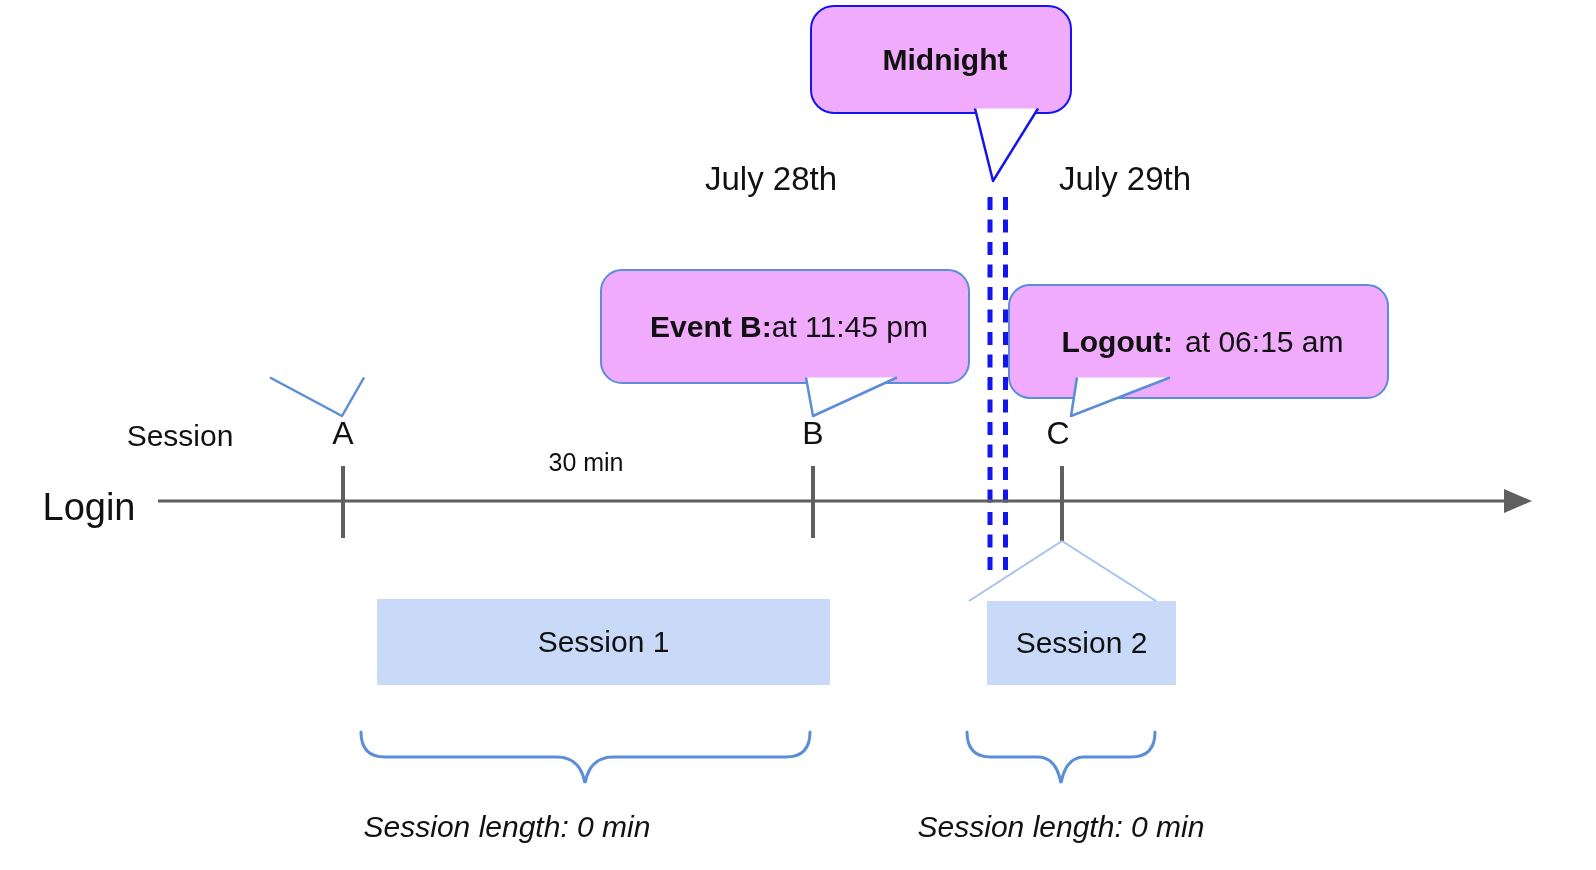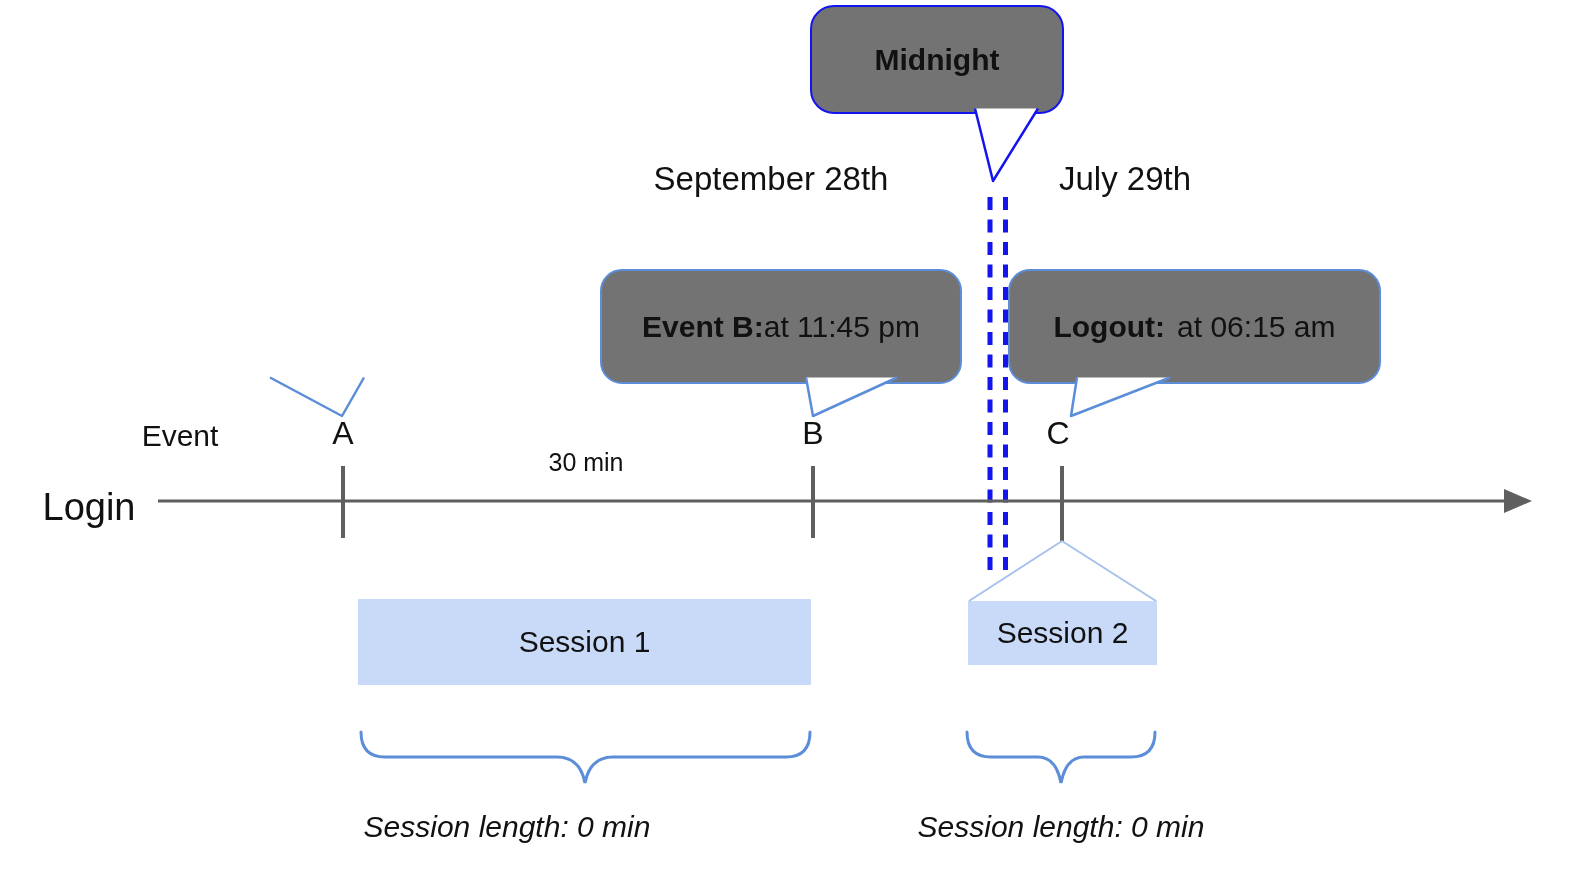--- a/index.html
+++ b/index.html
@@ -9,85 +9,87 @@
     background:#ffffff;
     font-family:"Liberation Sans", sans-serif;
     color:#111;
     overflow:hidden;
   }
   .abs{position:absolute;}
   .center{transform:translate(-50%,-50%);white-space:nowrap;}
   
   .bubble{
     position:absolute;
-    background:#737373;
+    background:#f0abfc;
     border:2.5px solid #5b8dd9;
     border-radius:22px;
     display:flex;align-items:center;justify-content:center;
     font-size:30px;
     white-space:nowrap;
     z-index:2;
+    padding-left:8px;
   }
   .bubble b{font-weight:bold;}
   .bubble.dark{
     border:2.5px solid #1414ee;
     border-radius:24px;
     font-weight:bold;
   }
   
   #lines{position:absolute;left:0;top:0;z-index:3;pointer-events:none;}
   
   .session{
     position:absolute;
     background:#c9daf8;
     display:flex;align-items:center;justify-content:center;
     font-size:30px;
     z-index:1;
+    margin-left:19px;
   }
   .lbl{position:absolute;white-space:nowrap;z-index:2;}
   .date-lbl{font-size:33px;}
   .evt-letter{font-size:32px;}
   .axis-lbl{font-size:30px;}
   .user-lbl{font-size:38px;}
   .small-lbl{font-size:25px;}
   .len-lbl{font-size:30px;font-style:italic;}
 </style>
 </head>
 <body>
 
 <div id="stage">
 
   <div class="bubble dark" style="left:810px;top:5px;width:250px;height:105px;">
     <span>Midnight</span>
   </div>
 
-  <div class="lbl date-lbl center abs" style="left:771px;top:179px;">September 28th</div>
+  <div class="lbl date-lbl center abs" style="left:771px;top:179px;">July 28th</div>
   <div class="lbl date-lbl center abs" style="left:1125px;top:179px;">July 29th</div>
 
   <div class="bubble" style="left:600px;top:269px;width:358px;height:111px;">
     <b>Event B:</b>
       <span> at 11:45 pm</span>
   </div>
-  <div class="bubble" style="left:1008px;top:269px;width:369px;height:111px;gap:12px;">
+  <div class="bubble" style="left:1008px;top:284px;width:369px;height:111px;gap:12px;">
     <b>Logout:</b>
       <span> at 06:15 am</span>
   </div>
 
-  <div class="lbl axis-lbl center abs" style="left:180px;top:436px;">Event</div>
+  <div class="lbl axis-lbl center abs" style="left:180px;top:436px;">Session</div>
   <div class="lbl user-lbl center abs" style="left:89px;top:507px;">Login</div>
   <div class="lbl small-lbl center abs" style="left:586px;top:462px;">30 min</div>
 
   <div class="lbl evt-letter center abs" style="left:343px;top:433px;">A</div>
   <div class="lbl evt-letter center abs" style="left:813px;top:433px;">B</div>
   <div class="lbl evt-letter center abs" style="left:1058px;top:433px;">C</div>
 
   <div class="session" style="left:358px;top:599px;width:453px;height:86px;">
     <span>Session 1</span>
   </div>
-  <div class="session" style="left:968px;top:601px;width:189px;height:64px;">
+  <div class="session" style="left:968px;top:601px;width:189px;height:84px;">
     <span>Session 2</span>
   </div>
 
   <div class="lbl len-lbl center abs" style="left:507px;top:827px;">Session length: 0 min</div>
   <div class="lbl len-lbl center abs" style="left:1061px;top:827px;">Session length: 0 min</div>
 
   <svg id="lines" width="1596" height="870" viewBox="0 0 1596 870">
 
     <path d="M 270,377.5 L 342,416 L 364,377.5" fill="#ffffff" stroke="#5b8dd9" stroke-width="2.5" stroke-linejoin="round"></path>
     <path d="M 806,377.5 L 813,416 L 897,377.5" fill="#ffffff" stroke="#5b8dd9" stroke-width="2.5" stroke-linejoin="round"></path>

